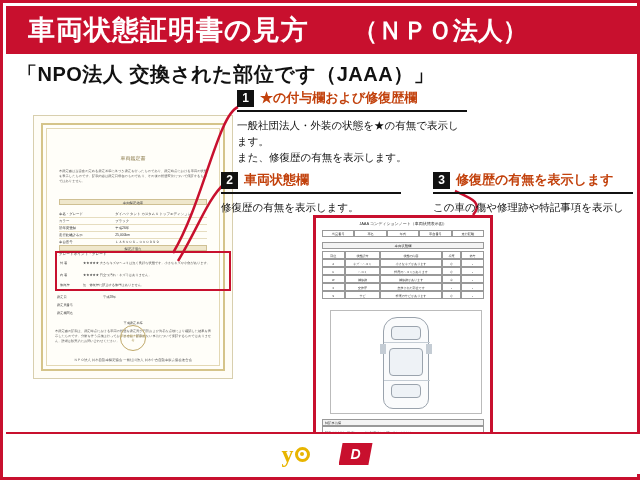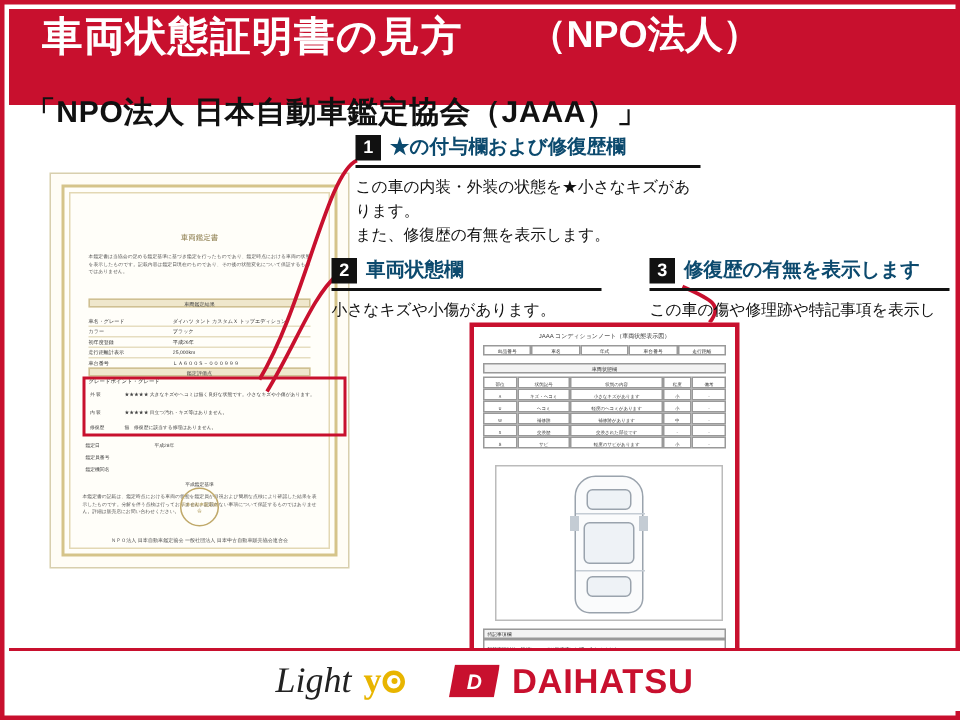--- a/index.html
+++ b/index.html
@@ -11,23 +11,23 @@
     position: relative;
     overflow: hidden;
   }
   .frame {
     position:absolute; left:0; top:0; width:640px; height:480px;
     border: 3px solid #c8102e;
     background:#fff;
   }
   
   .header {
-    position:absolute; left:3px; top:3px; width:634px; height:64px;
+    position:absolute; left:3px; top:3px; width:634px; height:48px;
     background:#c8102e; color:#fff;
-    display:flex; align-items:flex-start;
+    display:flex; align-items:center;
   }
   .header-title {
     font-size: 27px; font-weight: bold; letter-spacing: 1px;
     margin-left: 22px;
   }
   .header-sub {
     font-size: 25px; font-weight: bold; margin-left: 44px;
   }
   
   .subtitle {
@@ -101,21 +101,21 @@
   }
   
   .callout { position:absolute; }
   .cal-head { display:flex; align-items:center; }
   .cal-num {
     width:17px; height:17px; background:#111; color:#fff;
     font-size:12px; font-weight:bold; display:flex;
     align-items:center; justify-content:center; flex:0 0 auto;
   }
   .cal-title {
-    font-size:13px; font-weight:bold; color:#0c4a6e; margin-left:6px;
+    font-size:13px; font-weight:bold; color:#c2410c; margin-left:6px;
     white-space:nowrap;
   }
   .cal-rule { border-bottom:2px solid #111; margin-top:3px; }
   .cal-body {
     font-size:10.5px; color:#111; line-height:1.5; margin-top:6px;
   }
   
   #call1 { left:234px; top:86px; width:230px; }
   #call1 .cal-rule { width:230px; }
   
@@ -197,24 +197,24 @@
     letter-spacing:0.5px; font-family:"Liberation Sans", sans-serif;
   }
 </style>
 </head>
 <body>
 
 <div class="frame">
 
   <div class="header">
     <div class="header-title">車両状態証明書の見方</div>
-    <div class="header-sub">（NPO法人）</div>
-  </div>
-
-  <div class="subtitle">「NPO法人 日本自動車鑑定協会（JAAA）」</div>
+    <div class="header-sub">（ＮＰＯ法人）</div>
+  </div>
+
+  <div class="subtitle">「NPO法人 交換された部位です（JAAA）」</div>
 
   <div class="cert">
     <div class="cert-inner">
       <div class="cert-title2">車両鑑定書</div>
       <div class="cert-para">本鑑定書は当協会の定める鑑定基準に基づき鑑定を行ったものであり、鑑定時点における車両の状態を表示したものです。記載内容は鑑定日現在のものであり、その後の状態変化について保証するものではありません。</div>
       <div class="cert-band" style="top:74px;">車両鑑定結果</div>
 
       <div class="cert-rows">
         <div class="cert-row">
           <div class="k">車名・グレード</div>
@@ -269,31 +269,31 @@
     <path d="M222,180 C205,195 195,225 175,258" stroke="#c8102e" stroke-width="2.5" fill="none"></path>
     <path d="M452,188 C470,196 480,200 470,212" stroke="#c8102e" stroke-width="2.5" fill="none"></path>
   </svg>
 
   <div class="callout" id="call1">
     <div class="cal-head">
       <div class="cal-num">1</div>
       <div class="cal-title">★の付与欄および修復歴欄</div>
     </div>
     <div class="cal-rule"></div>
-    <div class="cal-body" style="white-space:pre-line;">この車の内装・外装の状態を★小さなキズがあります。
+    <div class="cal-body" style="white-space:pre-line;">一般社団法人・外装の状態を★の有無で表示します。
 また、修復歴の有無を表示します。</div>
   </div>
 
   <div class="callout" id="call2">
     <div class="cal-head">
       <div class="cal-num">2</div>
       <div class="cal-title">車両状態欄</div>
     </div>
     <div class="cal-rule"></div>
-    <div class="cal-body">小さなキズや小傷があります。</div>
+    <div class="cal-body">修復歴の有無を表示します。</div>
   </div>
 
   <div class="callout" id="call3">
     <div class="cal-head">
       <div class="cal-num">3</div>
       <div class="cal-title">修復歴の有無を表示します</div>
     </div>
     <div class="cal-rule"></div>
     <div class="cal-body">この車の傷や修理跡や特記事項を表示します。</div>
   </div>
@@ -369,24 +369,22 @@
     </div>
 
     <div class="dg-bottom">
       <div class="dg-cell" style="text-align:left; padding-left:2px; background:#f3f3f3;">特記事項欄</div>
       <div class="dg-cell" style="text-align:left; padding-left:2px; height:12px; line-height:12px;">記載事項以外の詳細については販売店にお問い合わせください。</div>
     </div>
   </div>
 
   <div class="footer">
     <div class="light-logo">
-      <span>Light</span>
       <span style="width:8px;"></span>
       <span class="you">y</span>
       <span class="o-eye"></span>
     </div>
     <div class="daihatsu">
       <div class="dh-mark">D</div>
-      <div class="dh-text">DAIHATSU</div>
     </div>
   </div>
 
 </div>
 
 </body></html>

